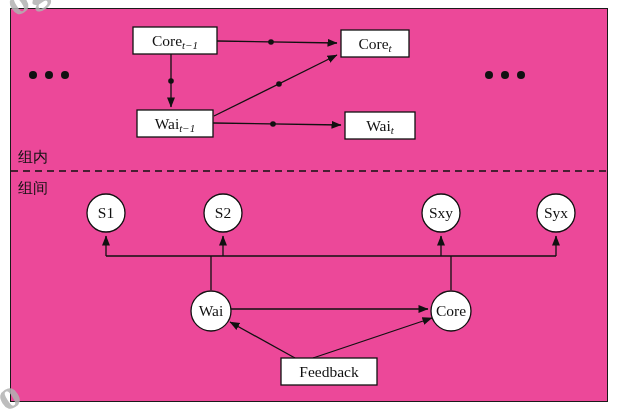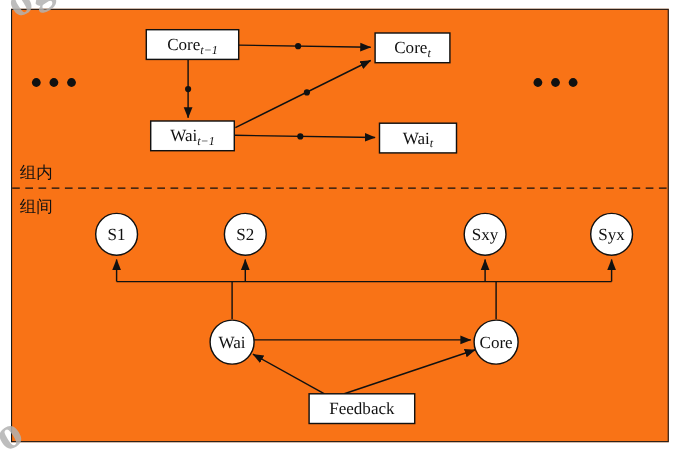--- a/index.html
+++ b/index.html
@@ -1,19 +1,19 @@
 <!DOCTYPE html>
 <html><head>
 <meta charset="utf-8">
 <style>
   html,body{margin:0;padding:0;background:#ffffff}
   .stage{position:relative;width:619px;height:414px;background:#fff;overflow:hidden;
          font-family:"Liberation Serif",serif}
   .frame{position:absolute;left:10px;top:8px;width:596px;height:392px;
-         border:1.6px solid #1a1a1a;background:#f97316;box-sizing:content-box}
+         border:1.6px solid #1a1a1a;background:#ec4899;box-sizing:content-box}
   .frame svg{position:absolute;left:0;top:0;width:100%;height:100%;display:block}
   svg text{font-family:"Liberation Serif",serif;font-size:15.5px;fill:#111}
   svg text.cjk{font-family:"Liberation Sans",sans-serif;font-size:15px}
   svg tspan.sub{font-size:11px;font-style:italic}
   .wm{position:absolute;color:#b2b2b2;font-weight:bold;z-index:5;
       font-family:"Liberation Serif",serif;pointer-events:none;user-select:none;opacity:.85}
   .wm-top{left:-4px;top:-14px;font-size:40px;transform:rotate(-32deg);transform-origin:left top}
   .wm-bottom{left:-14px;top:380px;font-size:42px;transform:rotate(-32deg);transform-origin:left top}
 </style>
 </head>

